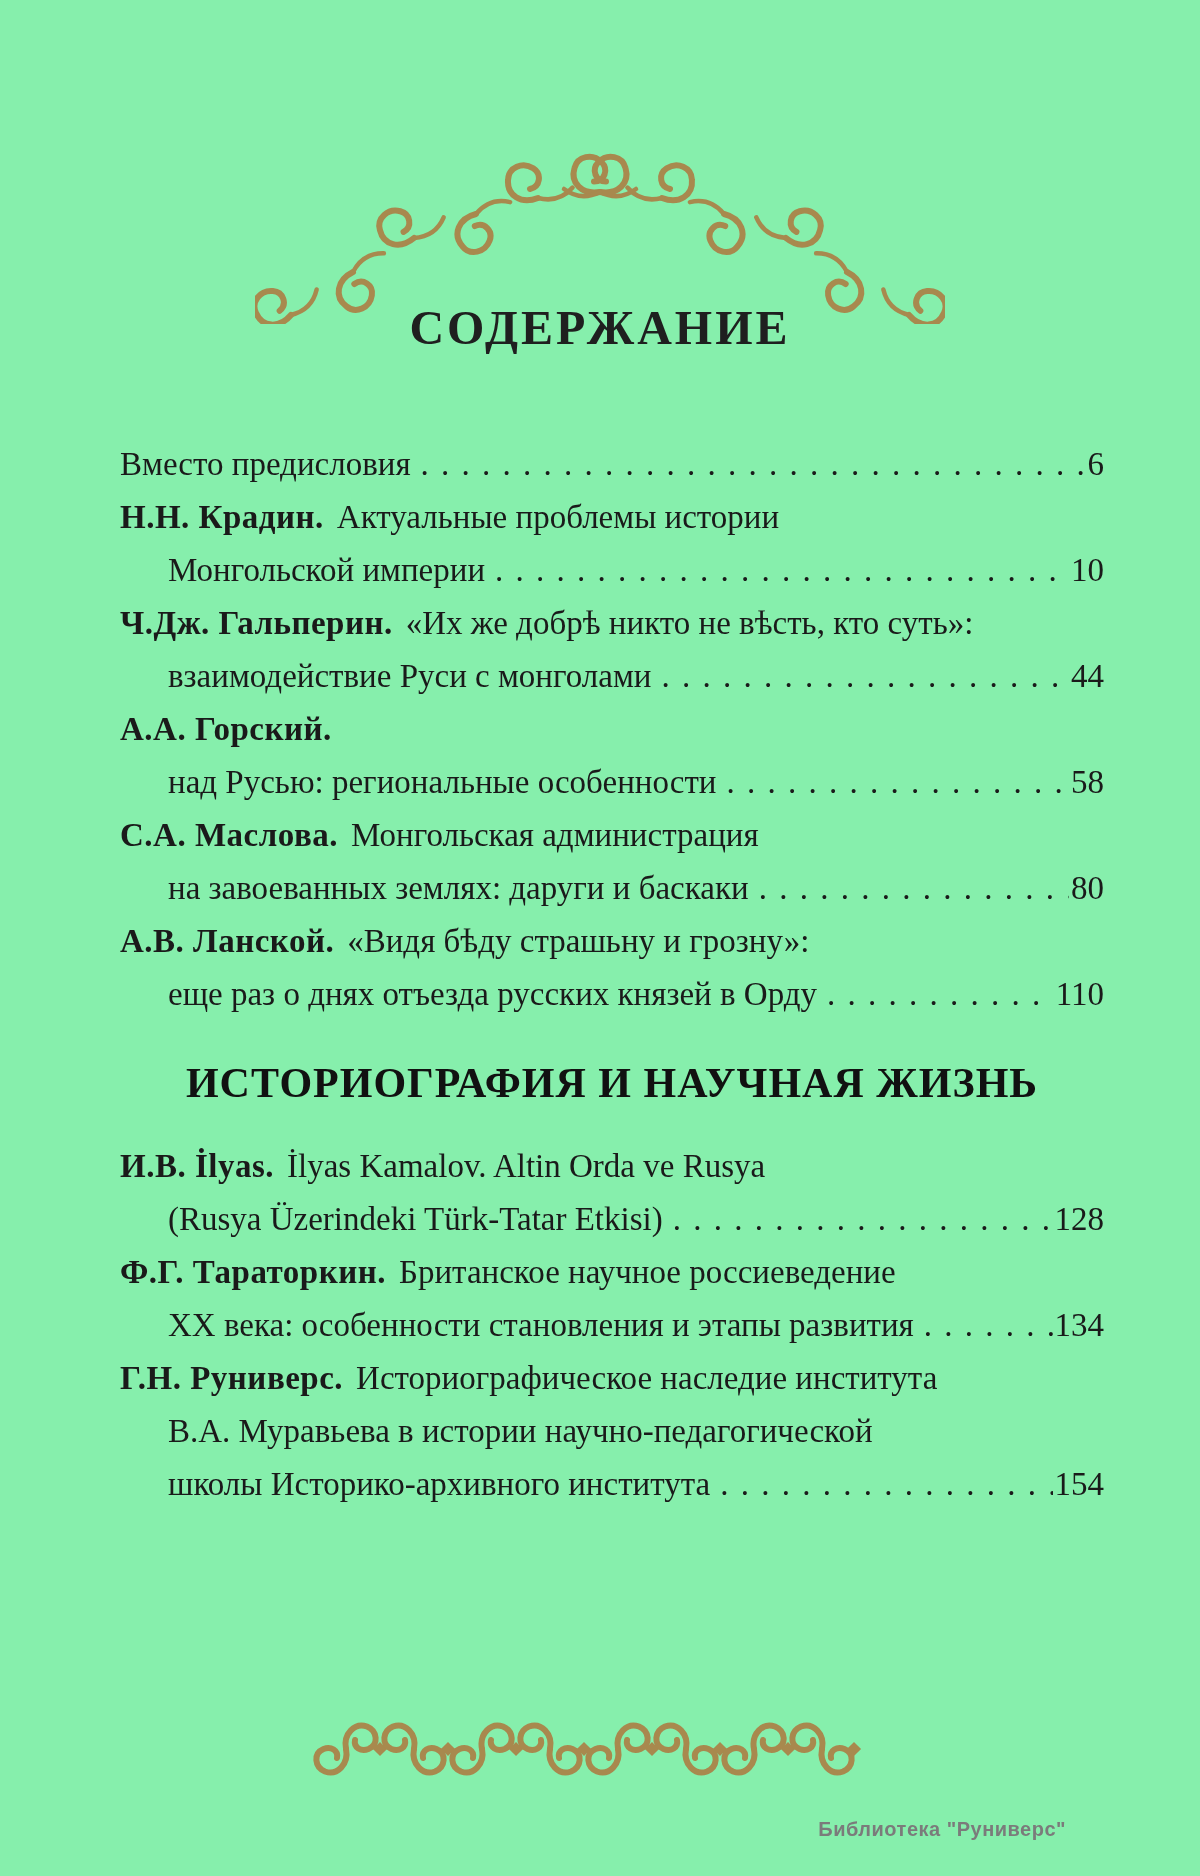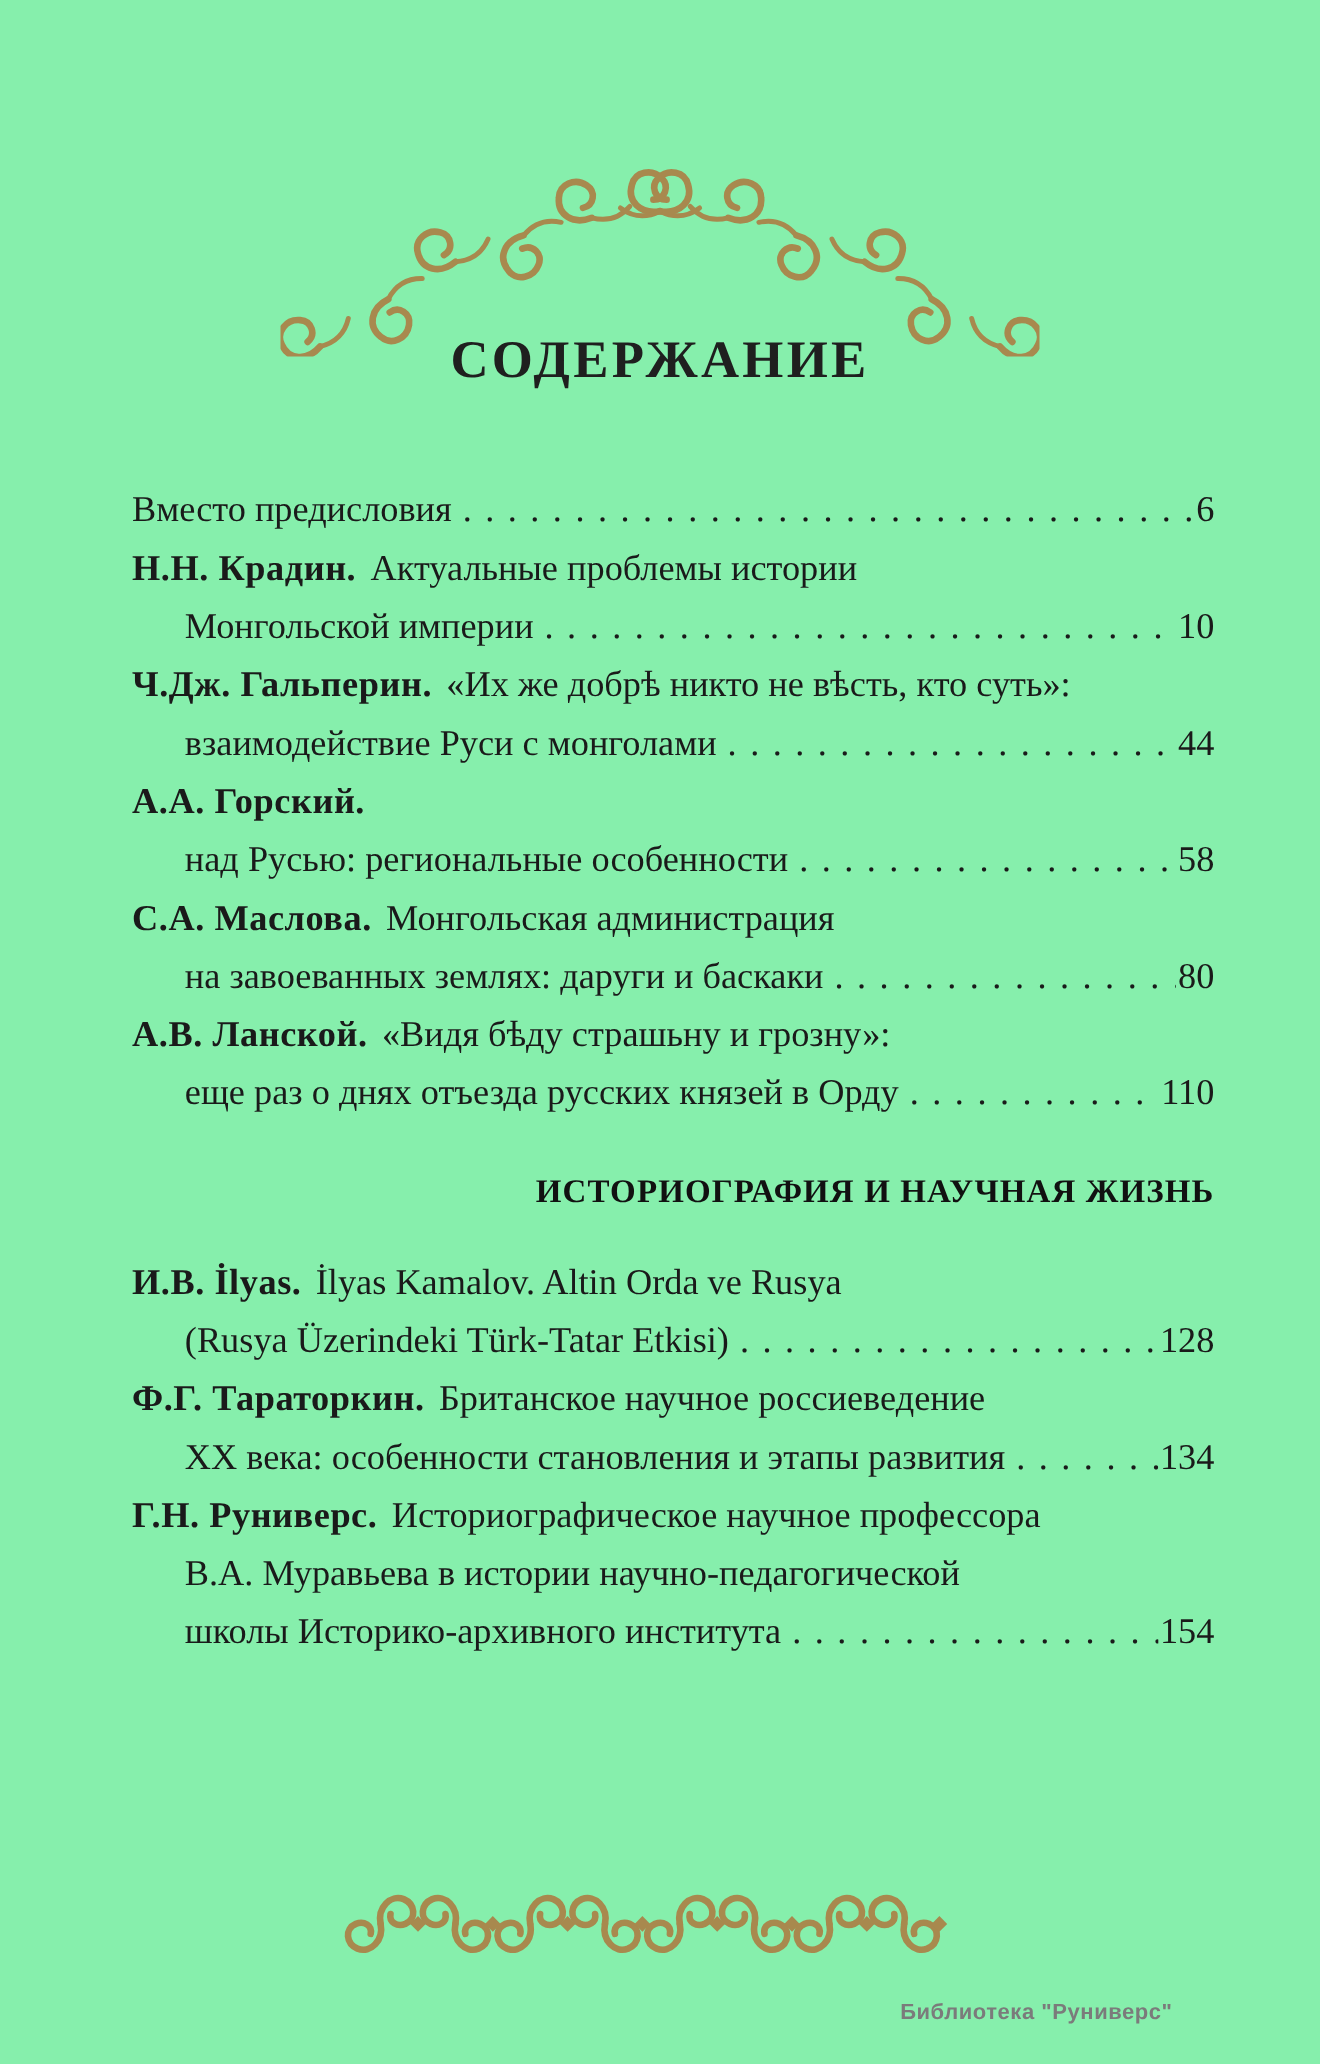--- a/index.html
+++ b/index.html
@@ -42,22 +42,22 @@
   }
   .leader::after {
     content:". . . . . . . . . . . . . . . . . . . . . . . . . . . . . . . . . . . . . . . . . . . . . . . . . . . . . . . . . . . . . . . .";
     letter-spacing:2px;
   }
   .pg { flex:0 0 auto; }
 
   .section-heading {
     margin-top:36px; margin-bottom:30px;
     height:53px; line-height:53px;
-    text-align:right;
-    font-weight:700; font-size:30px; letter-spacing:1px;
+    text-align:center;
+    font-weight:700; font-size:42px; letter-spacing:1px;
     color:#111;
   }
 
   .footer-watermark {
     position:absolute; top:1818px; right:134px;
     font-family:"Liberation Sans","DejaVu Sans",sans-serif;
     font-size:20px; font-weight:700; color:#7b7b7b;
     letter-spacing:0.5px;
   }
 </style>
@@ -182,21 +182,21 @@
       <div class="line cont">
         <span class="txt">XX века: особенности становления и этапы развития</span>
         <span class="leader"></span>
         <span class="pg">134</span>
       </div>
     </div>
 
     <div class="entry">
       <div class="line">
         <span class="author">Г.Н. Руниверс.</span>
-        <span class="txt">Историографическое научное профессора</span>
+        <span class="txt">Историографическое наследие института</span>
       </div>
       <div class="line cont">
         <span class="txt">В.А. Муравьева в истории научно-педагогической</span>
       </div>
       <div class="line cont">
         <span class="txt">школы Историко-архивного института</span>
         <span class="leader"></span>
         <span class="pg">154</span>
       </div>
     </div>

